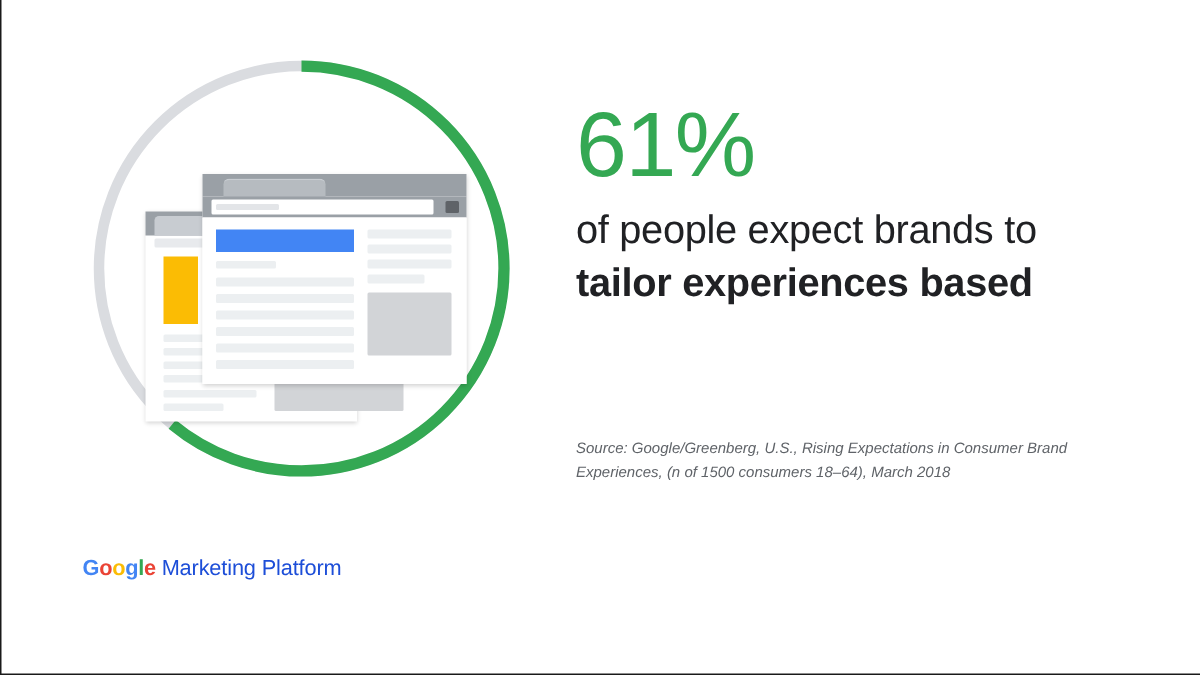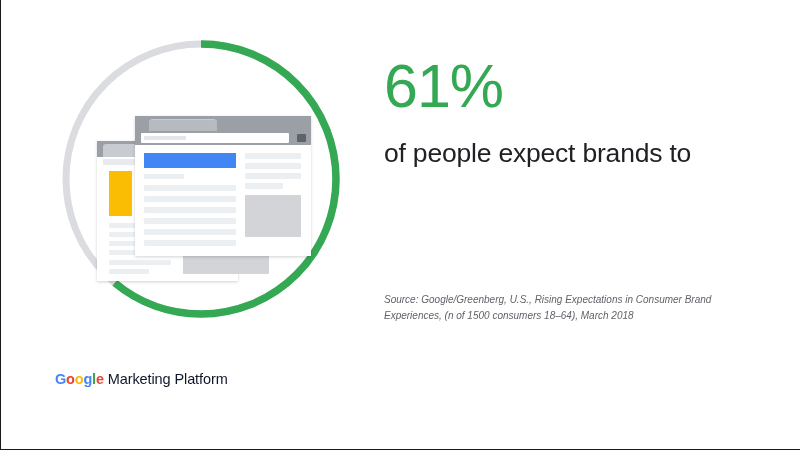--- a/index.html
+++ b/index.html
@@ -176,21 +176,21 @@
   .fr-gray {
     position: absolute;
     background: #d2d4d7;
     border-radius: 1px;
   }
 
   
   #stat {
     position: absolute;
     left: 383px;
-    top: 56px;
+    top: 66px;
     font-size: 61px;
     line-height: 1.0;
     font-weight: 400;
     letter-spacing: -1px;
   }
   #headline {
     position: absolute;
     left: 383px;
     top: 136px;
     width: 370px;
@@ -225,21 +225,21 @@
     font-size: 14.5px;
     line-height: 1;
     white-space: nowrap;
   }
   #footer-logo .gword {
     font-weight: 700;
     letter-spacing: -0.2px;
   }
   #footer-logo .gword span { display: inline; }
   #footer-logo .suffix {
-    color: #0f172a;
+    color: #1d4ed8;
     letter-spacing: -0.1px;
     margin-top: 24px;
   }
 </style>
 </head>
 <body>
 
 <div id="slide">
 
   <div id="donut-wrap">
@@ -297,20 +297,21 @@
         <div class="fr-row" style="left:110px; top:38px; width:38px; height:6px;"></div>
         <div class="fr-gray" style="left:110px; top:50px; width:56px; height:42px;"></div>
       </div>
     </div>
   </div>
 
   <div id="stat" style="color:#34a853;">61%</div>
 
   <div id="headline">
     <span class="ln">of people expect brands to</span>
+    <span class="ln bold">tailor experiences based</span>
   </div>
 
   <div id="source">Source: Google/Greenberg, U.S., Rising Expectations in Consumer Brand Experiences, (n of 1500 consumers 18–64), March 2018</div>
 
   <div id="footer-logo">
     <span class="gword"><span style="color:#4285f4;">G</span><span style="color:#ea4335;">o</span><span style="color:#fbbc04;">o</span><span style="color:#4285f4;">g</span><span style="color:#34a853;">l</span><span style="color:#ea4335;">e</span></span><span class="suffix"> Marketing Platform</span>
   </div>
 
 </div>
 

